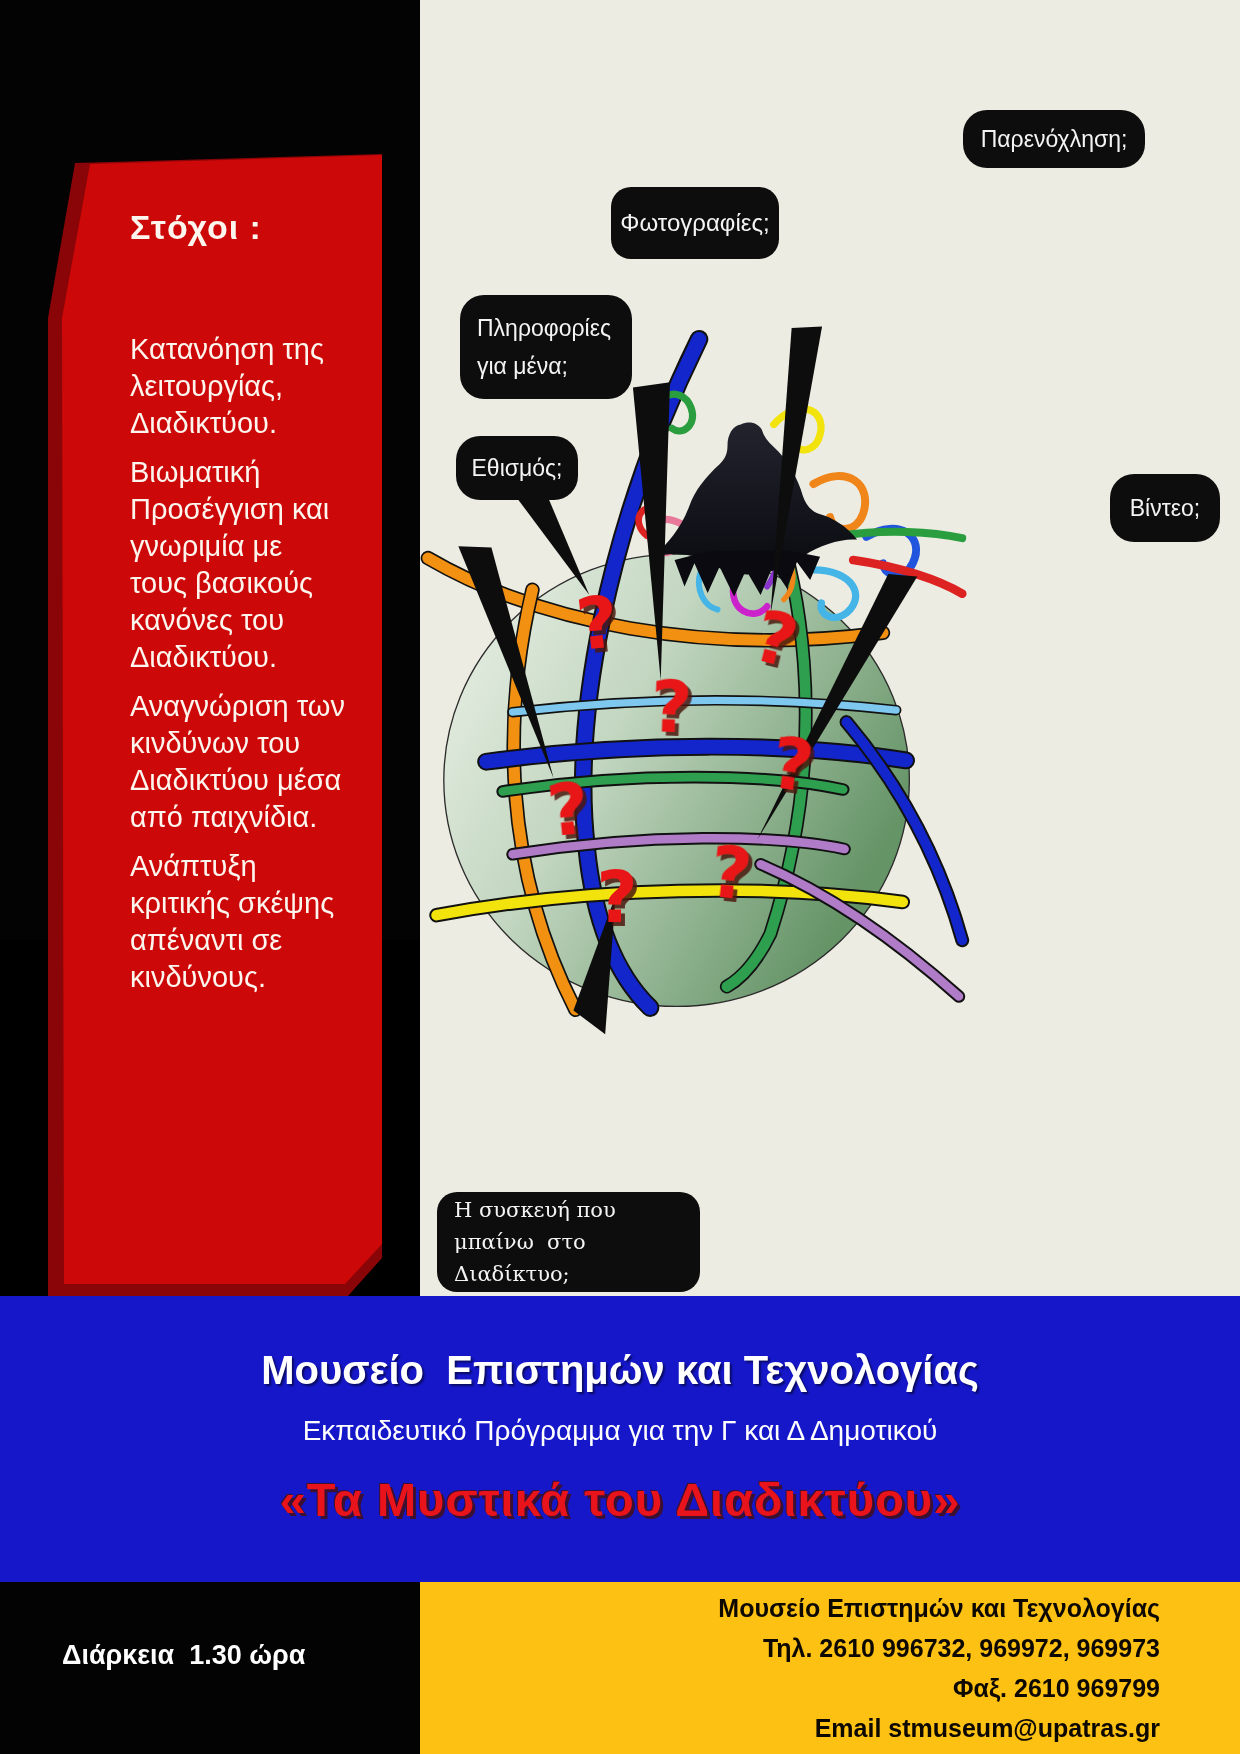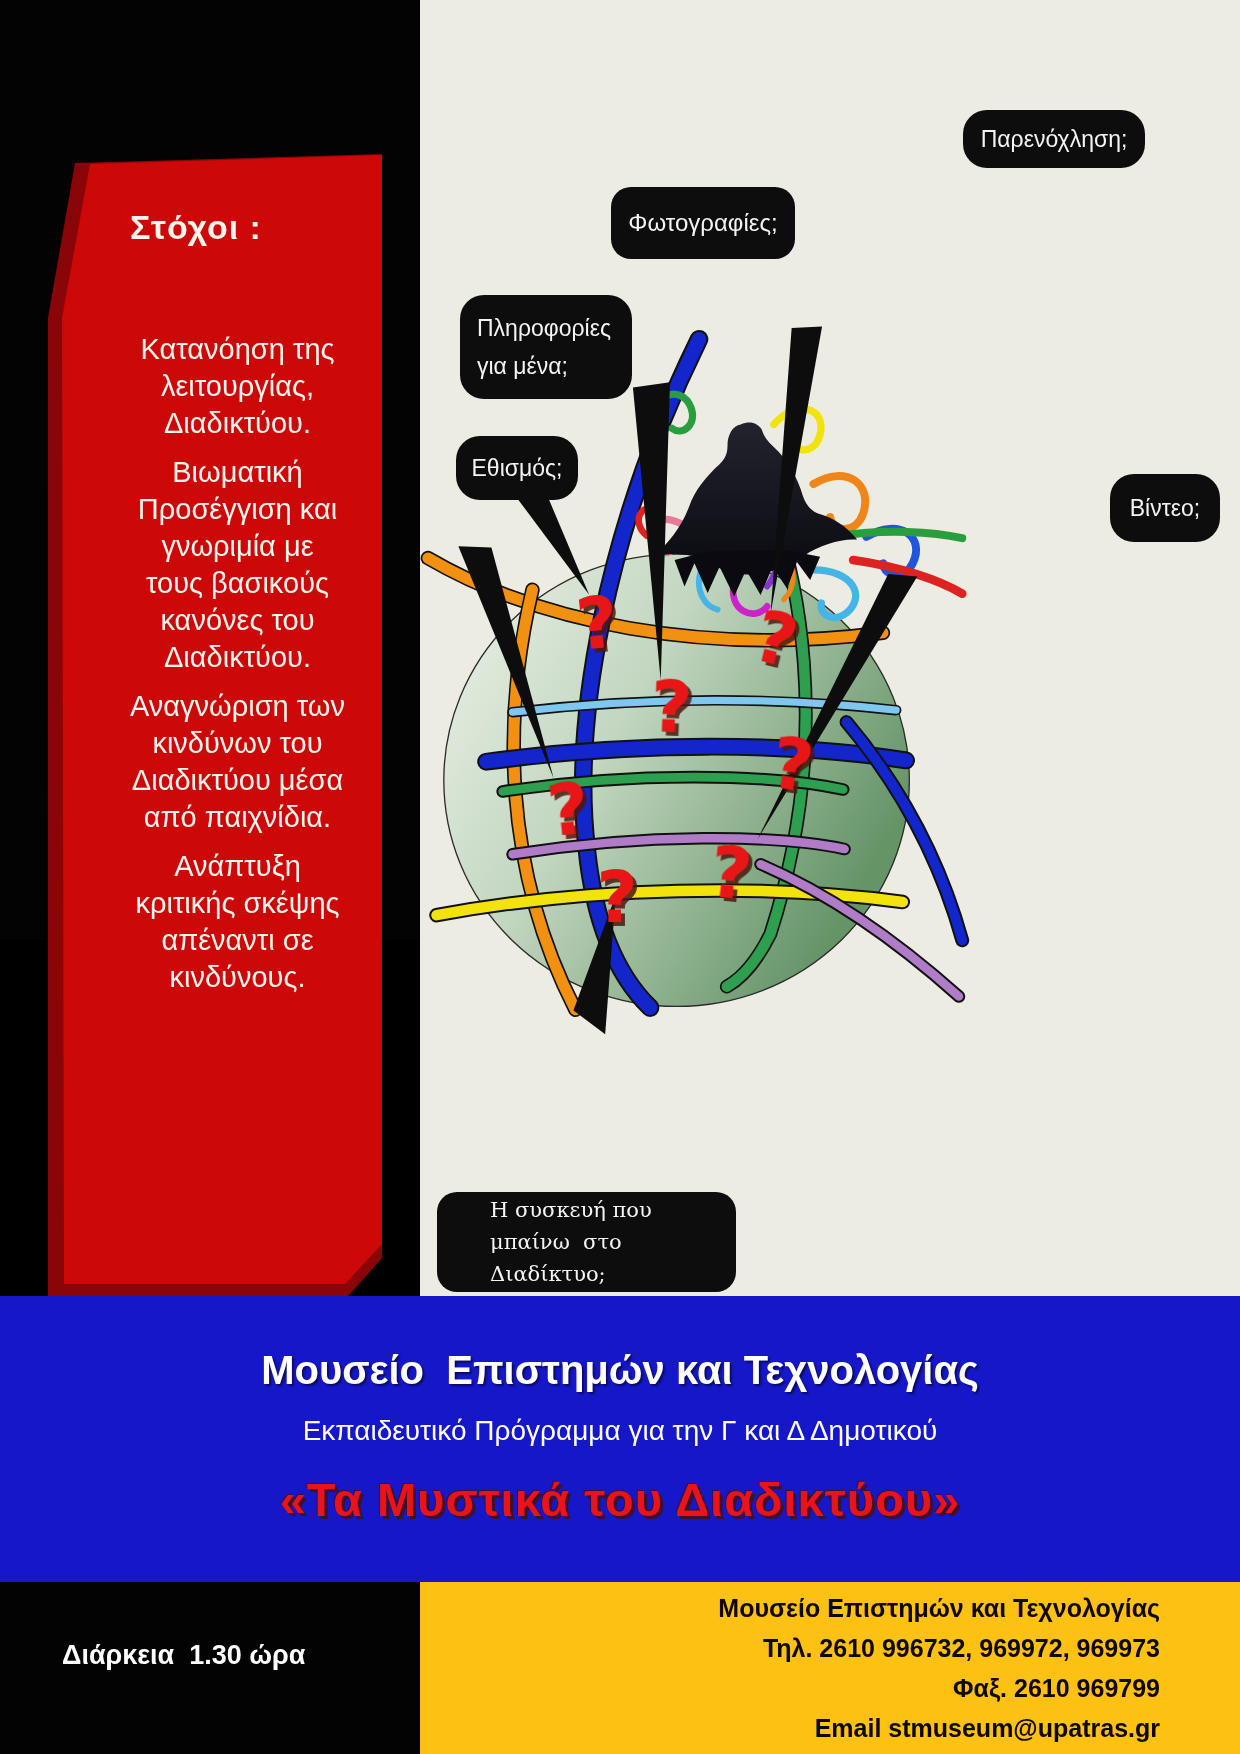--- a/index.html
+++ b/index.html
@@ -7,37 +7,37 @@
           font-family:"Liberation Sans",sans-serif;}
   
   .left-panel{position:absolute;left:0;top:0;width:420px;height:940px;background:#030303;}
   .red-wrap{position:absolute;left:48px;top:148px;width:334px;height:1148px;}
   .red-dark{position:absolute;inset:0;background:#8a0507;
      clip-path:polygon(27px 15px,334px 6px,334px 1110px,300px 1148px,0px 1148px,0px 170px);}
   .red-main{position:absolute;inset:0;background:#cd0809;
      clip-path:polygon(42px 16px,334px 7px,334px 1096px,297px 1136px,16px 1136px,14px 170px);}
   .goals{position:absolute;left:82px;top:60px;width:228px;color:#fdf6ee;}
   .goals h2{margin:0 0 84px 0;font-size:34px;font-weight:bold;letter-spacing:1px;}
-  .goals p{margin:0 0 12px 0;font-size:29px;line-height:37px;white-space:pre-wrap;width:215px;text-align:center;}
+  .goals p{margin:0 0 12px 0;font-size:29px;line-height:37px;white-space:pre-wrap;width:215px;}
   
   .canvas-area{position:absolute;left:420px;top:0;width:820px;height:1296px;background:#edece2;}
   .scene{position:absolute;left:420px;top:0;width:820px;height:1296px;}
   
   .callout{position:absolute;background:#0d0d0d;color:#f4f4f4;border-radius:24px;
            display:flex;flex-direction:column;justify-content:center;z-index:5;}
   .callout .cl{white-space:pre;line-height:38px;font-size:23px;padding:0 17px;}
   .callout.center{align-items:center;}
   .callout.center .cl{padding:0;}
   .co-info{left:460px;top:295px;width:172px;height:104px;}
-  .co-photos{left:611px;top:187px;width:184px;height:72px;border-radius:20px;}
+  .co-photos{left:611px;top:187px;width:168px;height:72px;border-radius:20px;}
   .co-harass{left:963px;top:110px;width:182px;height:58px;}
   .co-addict{left:456px;top:436px;width:122px;height:64px;}
   .co-video{left:1110px;top:474px;width:110px;height:68px;}
   .co-device{left:437px;top:1192px;width:263px;height:100px;border-radius:20px;
-             font-family:"DejaVu Serif",serif;padding-left:36px;}
+             font-family:"DejaVu Serif",serif;}
   .co-device .cl{font-size:21px;line-height:32px;}
   
   .blue-band{position:absolute;left:0;top:1296px;width:1240px;height:286px;background:#1517c9;
              color:#fff;text-align:center;}
   .bb-t1{padding-top:50px;font-size:40px;font-weight:bold;line-height:48px;white-space:pre;
          text-shadow:2px 2px 2px rgba(0,0,20,.55);}
   .bb-t2{font-size:40px;font-weight:bold;line-height:48px;text-shadow:2px 2px 2px rgba(0,0,20,.55);}
   .bb-sub{margin-top:20px;font-size:28px;line-height:34px;}
   .bb-prog{margin-top:24px;font-size:47px;font-weight:bold;color:#e9141b;letter-spacing:1px;
            text-shadow:3px 3px 0 #3c1030,-1px -1px 0 #3c1030;}

